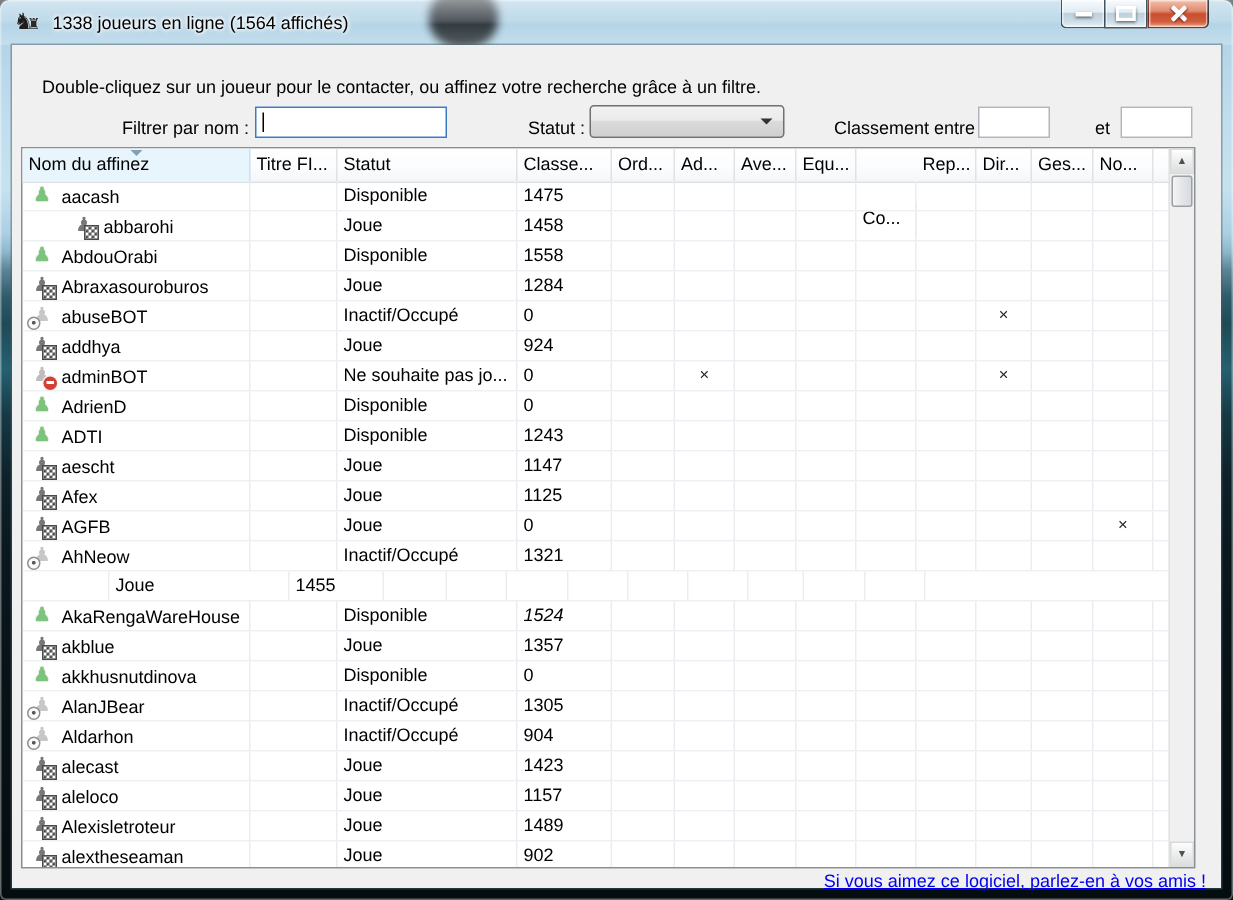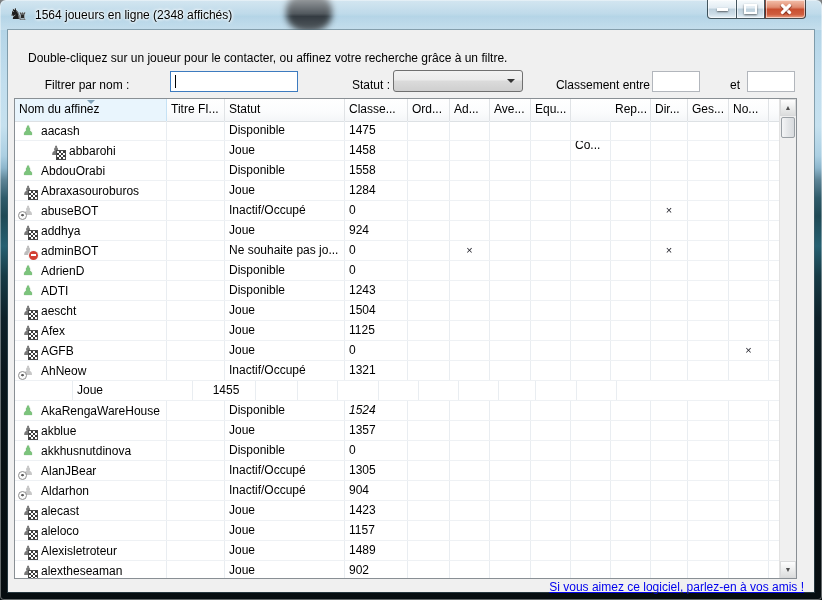--- a/index.html
+++ b/index.html
@@ -38,21 +38,21 @@
   .glyph-close i{position:absolute;left:50%;top:50%;width:13px;height:3px;background:#fff;border-radius:1px;box-shadow:0 1px 1px rgba(80,10,0,.5);}
   .glyph-close i.x1{transform:translate(-50%,-50%) rotate(45deg);}
   .glyph-close i.x2{transform:translate(-50%,-50%) rotate(-45deg);}
 
   
   .client{position:absolute;left:8px;top:30px;right:8px;bottom:8px;background:#f0f0f0;
     box-shadow:0 0 0 1px rgba(70,95,107,.5);font-size:12px;color:#000;}
   .instruction{position:absolute;left:20px;top:21px;white-space:nowrap;}
 
   .flabel{position:absolute;top:45px;height:20px;line-height:20px;white-space:nowrap;}
-  .lab-name{left:0;width:158px;text-align:center;}
+  .lab-name{left:0;width:158px;text-align:right;}
   .lab-statut{left:300px;width:82px;text-align:right;}
   .lab-classement{left:546px;width:96px;text-align:right;}
   .lab-et{left:712px;width:20px;text-align:right;}
   .tinput{position:absolute;top:41px;height:21px;box-sizing:border-box;background:#fff;border:1px solid #b2b6bc;font:12px "Liberation Sans",sans-serif;padding:2px 3px;}
   .inp-name{left:162px;width:128px;border:1px solid #3d7bbf;}
   .caret{position:absolute;left:4px;top:3px;width:1px;height:13px;background:#000;}
   .inp-min{left:644px;width:48px;}
   .inp-max{left:739px;width:48px;}
   .combo{position:absolute;left:385px;top:40px;width:130px;height:22px;box-sizing:border-box;border:1px solid #707070;border-radius:3px;
     background:linear-gradient(180deg,#f2f2f2 0%,#ebebeb 45%,#dbdbdb 50%,#cfcfcf 100%);
@@ -107,21 +107,21 @@
 
 <div class="stage">
   <div class="frame">
     <div class="silhouette"></div>
 
     <div class="titlebar">
       <span class="app-icon">
         <span class="k1">♞</span>
         <span class="k2">♜</span>
       </span>
-      <span class="title-text">1564 joueurs en ligne (2348 affichés)</span>
+      <span class="title-text">1338 joueurs en ligne (1564 affichés)</span>
     </div>
 
     <div class="caption">
       <div class="cbtn min">
           <span class="glyph-min"></span>
         </div>
       <div class="cbtn max">
           <span class="glyph-max"></span>
         </div>
       <div class="cbtn close">
@@ -356,21 +356,21 @@
             <div class="trow">
               <div class="cell c-name" style="width: 152px;">
                 <span class="picon playing">
                   <span class="pawn">♟</span>
                   <span class="ov"></span>
                 </span>
                 <span class="pname">aescht</span>
               </div>
               <div class="cell" style="width: 58px;"></div>
               <div class="cell" style="width: 120px;">Joue</div>
-              <div class="cell" style="width: 63px;">1504</div>
+              <div class="cell" style="width: 63px;">1147</div>
               <div class="cell" style="width: 42px;"></div>
               <div class="cell" style="width: 40px;"></div>
               <div class="cell" style="width: 41px;"></div>
               <div class="cell" style="width: 40px;"></div>
               <div class="cell" style="width: 40px;"></div>
               <div class="cell" style="width: 40px;"></div>
               <div class="cell" style="width: 37px;"></div>
               <div class="cell" style="width: 41px;"></div>
               <div class="cell" style="width: 40px;"></div>
             </div>
@@ -433,21 +433,21 @@
               <div class="cell" style="width: 40px;"></div>
               <div class="cell" style="width: 40px;"></div>
               <div class="cell" style="width: 40px;"></div>
               <div class="cell" style="width: 37px;"></div>
               <div class="cell" style="width: 41px;"></div>
               <div class="cell" style="width: 40px;"></div>
             </div>
             <div class="trow">
               <div class="cell" style="width: 58px;"></div>
               <div class="cell" style="width: 120px;">Joue</div>
-              <div class="cell" style="width: 63px; text-align: center;">1455</div>
+              <div class="cell" style="width: 63px;">1455</div>
               <div class="cell" style="width: 42px;"></div>
               <div class="cell" style="width: 40px;"></div>
               <div class="cell" style="width: 41px;"></div>
               <div class="cell" style="width: 40px;"></div>
               <div class="cell" style="width: 40px;"></div>
               <div class="cell" style="width: 40px;"></div>
               <div class="cell" style="width: 37px;"></div>
               <div class="cell" style="width: 41px;"></div>
               <div class="cell" style="width: 40px;"></div>
             </div>

